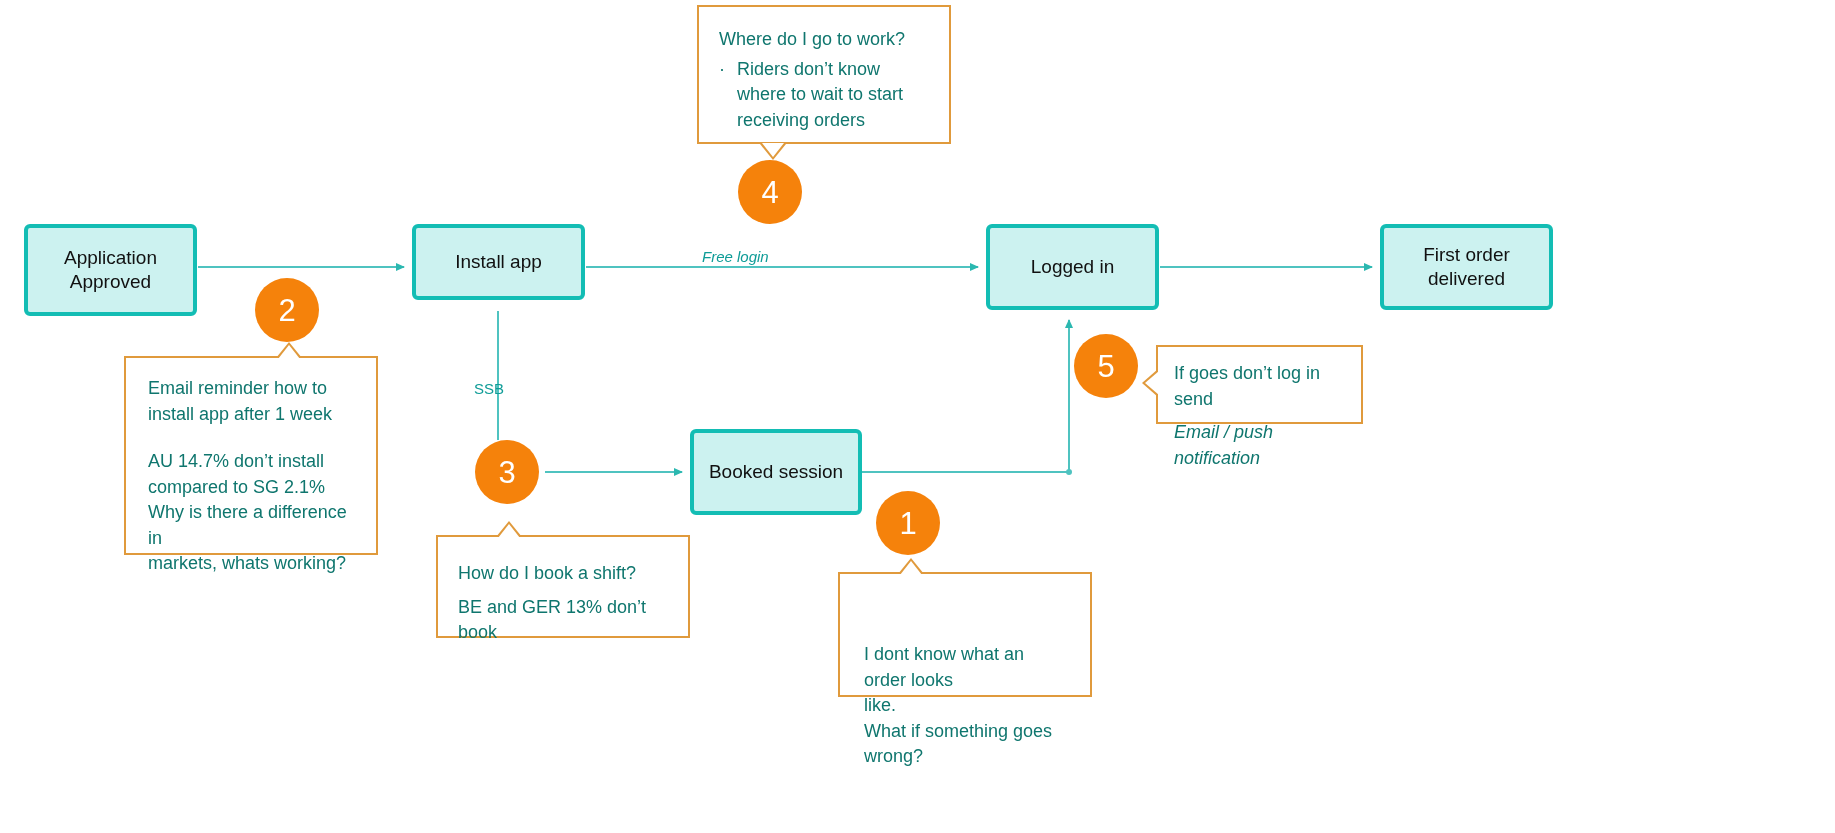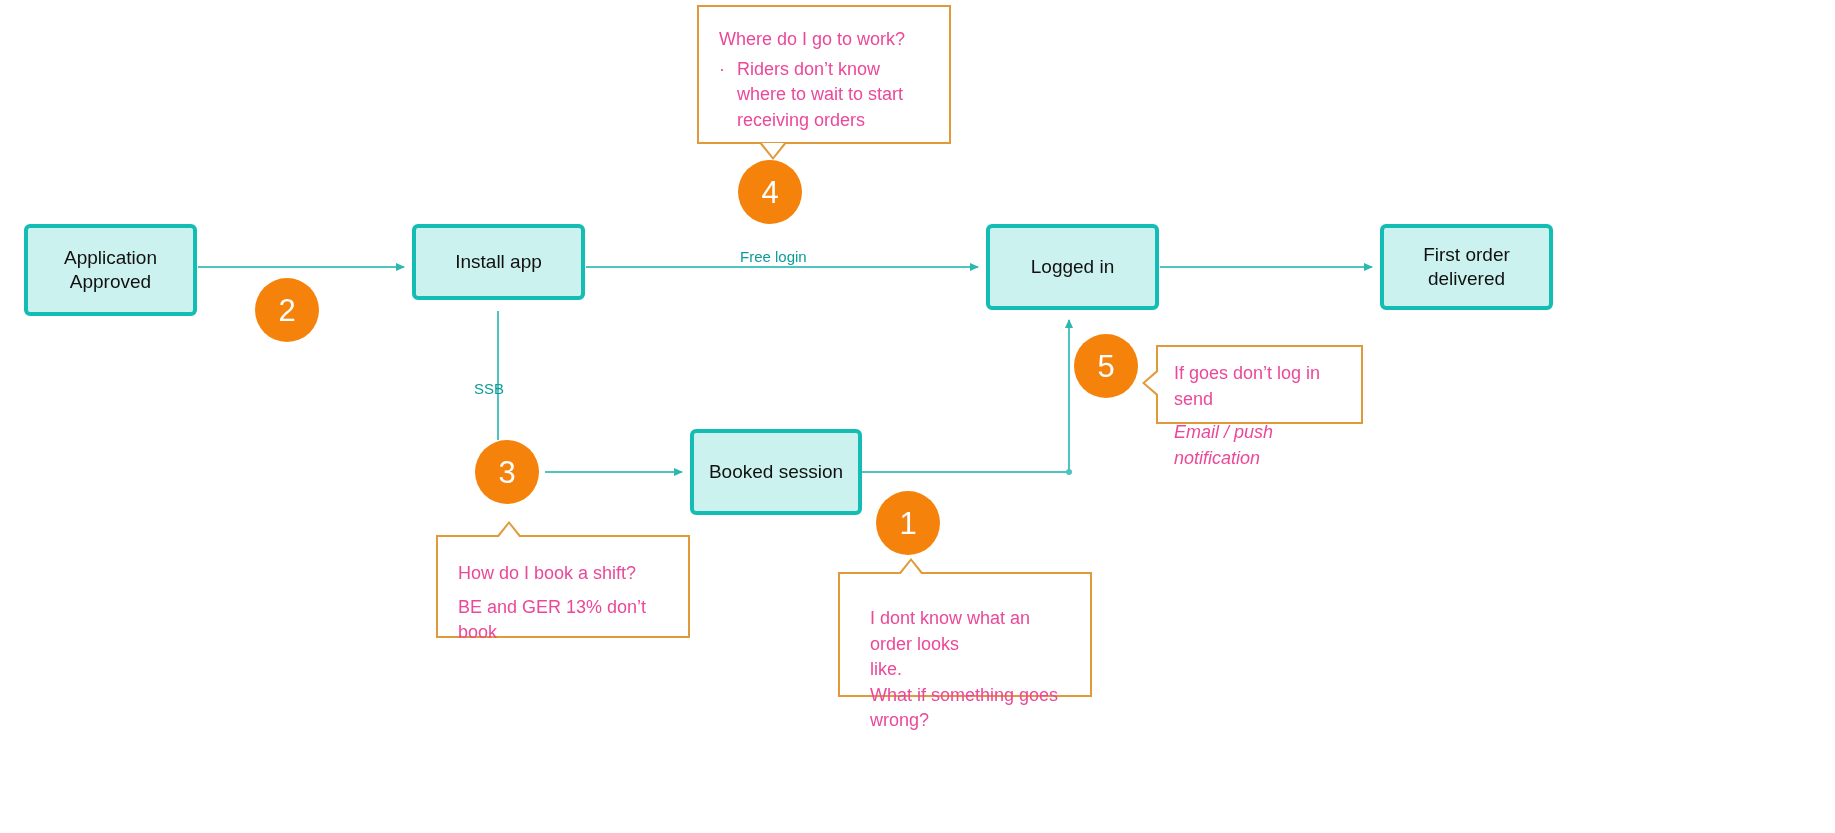--- a/index.html
+++ b/index.html
@@ -10,21 +10,21 @@
 
   .node{position:absolute;box-sizing:border-box;background:#CCF2F0;border:4px solid #13BDB4;
         border-radius:6px;display:flex;align-items:center;justify-content:center;text-align:center;
         font-size:19px;line-height:1.25;color:#111;}
 
   .badge{position:absolute;box-sizing:border-box;border-radius:50%;background:#F5820B;
          color:#ffffff;display:flex;align-items:center;justify-content:center;
          font-size:31px;line-height:1;font-weight:400;}
 
   .callout{position:absolute;box-sizing:border-box;background:#ffffff;border:2px solid #E09A3C;
-           font-size:18px;line-height:1.42;color:#ec4899;}
+           font-size:18px;line-height:1.42;color:#0f766e;}
   .callout .body{padding:18px 22px;}
   .callout p{margin:0;}
   .callout p.gap{margin-top:22px;}
   .bullet{display:flex;gap:12px;margin-top:4px;}
   .bullet .dot{flex:0 0 auto;line-height:1.42;font-size:18px;}
 
   
   .tail{position:absolute;width:0;height:0;}
   .tail-dn-out{border-left:13px solid transparent;border-right:13px solid transparent;border-top:16px solid #E09A3C;}
   .tail-dn-in{border-left:11px solid transparent;border-right:11px solid transparent;border-top:14px solid #ffffff;}
@@ -77,21 +77,21 @@
   </div>
 
   <div class="node" style="left:690px;top:429px;width:172px;height:86px;">
     <span>Booked session</span>
   </div>
 
   <div class="node" style="left:1380px;top:224px;width:173px;height:86px;">
     <span>First order delivered</span>
   </div>
 
-  <div class="edge-label" style="left:740px;top:249px;">
+  <div class="edge-label" style="left:702px;top:249px;font-style:italic;">
     <span>Free login</span>
   </div>
   <div class="edge-label" style="left:474px;top:381px;">
     <span>SSB</span>
   </div>
 
   <div class="callout" style="left:697px;top:5px;width:254px;height:139px;">
     <div class="body" style="padding:20px 20px 0 20px;">
       <p>Where do I go to work?</p>
       <div class="bullet">
@@ -104,20 +104,31 @@
   </div>
 
   <div class="badge" style="left:738px;top:160px;width:64px;height:64px;">
     <span>4</span>
   </div>
 
   <div class="badge" style="left:255px;top:278px;width:64px;height:64px;">
     <span>2</span>
   </div>
 
+  <div class="callout" style="left:124px;top:356px;width:254px;height:199px;">
+    <div class="body">
+      <p>Email reminder how to install app after 1 week</p>
+      <p class="gap">AU 14.7% don’t install</p>
+      <p>compared to SG 2.1%</p>
+      <p>Why is there a difference in</p>
+      <p>markets, whats working?</p>
+    </div>
+    <div class="tail tail-up-out" style="left:150px;top:-16px;"></div>
+    <div class="tail tail-up-in" style="left:152px;top:-13px;"></div>
+  </div>
 
   <div class="badge" style="left:475px;top:440px;width:64px;height:64px;">
     <span>3</span>
   </div>
 
   <div class="callout" style="left:436px;top:535px;width:254px;height:103px;">
     <div class="body" style="padding:24px 32px 0 20px;">
       <p>How do I book a shift?</p>
       <p style="margin-top:8px;">BE and GER 13% don’t book</p>
     </div>
@@ -136,21 +147,21 @@
     </div>
     <div class="tail tail-lf-out" style="left:-16px;top:22px;"></div>
     <div class="tail tail-lf-in" style="left:-13px;top:24px;"></div>
   </div>
 
   <div class="badge" style="left:876px;top:491px;width:64px;height:64px;">
     <span>1</span>
   </div>
 
   <div class="callout" style="left:838px;top:572px;width:254px;height:125px;">
-    <div class="body" style="padding:32px 20px 0 30px;">
+    <div class="body" style="padding:32px 20px 0 24px;margin-top:36px;">
       <p>I dont know what an order looks</p>
       <p>like.</p>
       <p>What if something goes wrong?</p>
     </div>
     <div class="tail tail-up-out" style="left:58px;top:-16px;"></div>
     <div class="tail tail-up-in" style="left:60px;top:-13px;"></div>
   </div>
 
 </div>
 

